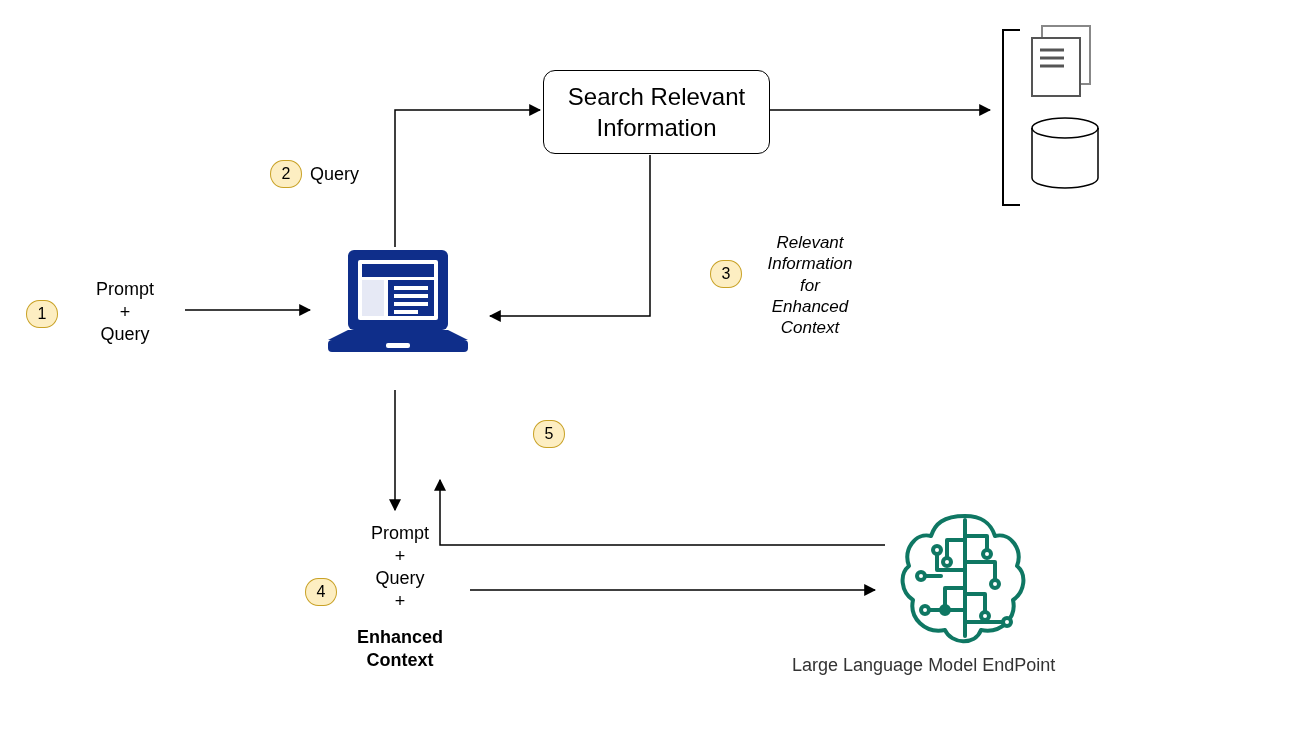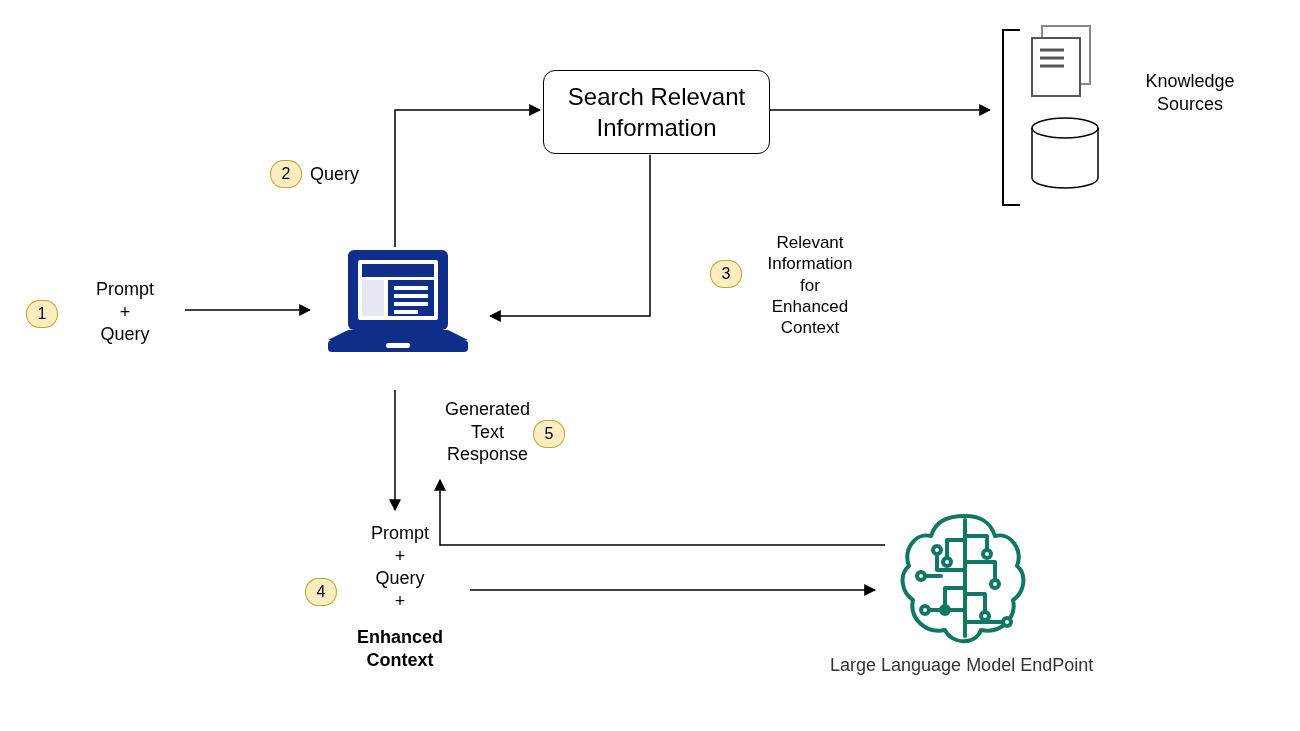--- a/index.html
+++ b/index.html
@@ -95,56 +95,49 @@
       <circle cx="26" cy="66" r="4" fill="#fff"></circle>
       <polyline points="30,66 46,66"></polyline>
     </g>
   </svg>
 
   <div class="node-box" style="left:543px;top:70px;width:225px;height:82px;">
     <span style="white-space:pre-line;">Search Relevant
 Information</span>
   </div>
 
-  <div class="label" style="left:1120px;top:70px;width:140px;">
-    <span style="white-space:pre-line;">Knowledge
-Sources</span>
-  </div>
 
-  <div class="llm-label" style="left:830px;top:655px;">
+  <div class="llm-label" style="left:792px;top:655px;">
     <span>Large Language Model EndPoint</span>
   </div>
 
   <div class="badge" style="left:26px;top:300px;">
       <span>1</span>
     </div>
   <div class="label" style="left:80px;top:278px;width:90px;white-space:pre-line;"><span style="white-space:pre-line;">Prompt
 +
 Query</span></div>
 
   <div class="badge" style="left:270px;top:160px;">
       <span>2</span>
     </div>
   <div class="label" style="left:310px;top:163px;"><span>Query</span></div>
 
   <div class="badge" style="left:710px;top:260px;">
       <span>3</span>
     </div>
-  <div class="label small" style="left:755px;top:232px;width:110px;white-space:pre-line;"><span style="white-space:pre-line;">Relevant
+  <div class="label small" style="left:755px;top:232px;width:110px;white-space:pre-line;font-style:italic;"><span style="white-space:pre-line;">Relevant
 Information
 for
 Enhanced
 Context</span></div>
 
   <div class="badge" style="left:533px;top:420px;">
       <span>5</span>
     </div>
-  <div class="label" style="left:440px;top:398px;width:95px;white-space:pre-line;"><span style="white-space:pre-line;">Generated
-Text
-Response</span></div>
 
   <div class="badge" style="left:305px;top:578px;">
       <span>4</span>
     </div>
   <div class="label" style="left:350px;top:522px;width:100px;white-space:pre-line;"><span style="white-space:pre-line;">Prompt
 +
 Query
 +</span></div>
   <div class="label enhanced" style="left:330px;top:626px;width:140px;white-space:pre-line;"><span style="white-space:pre-line;">Enhanced
 Context</span></div>

